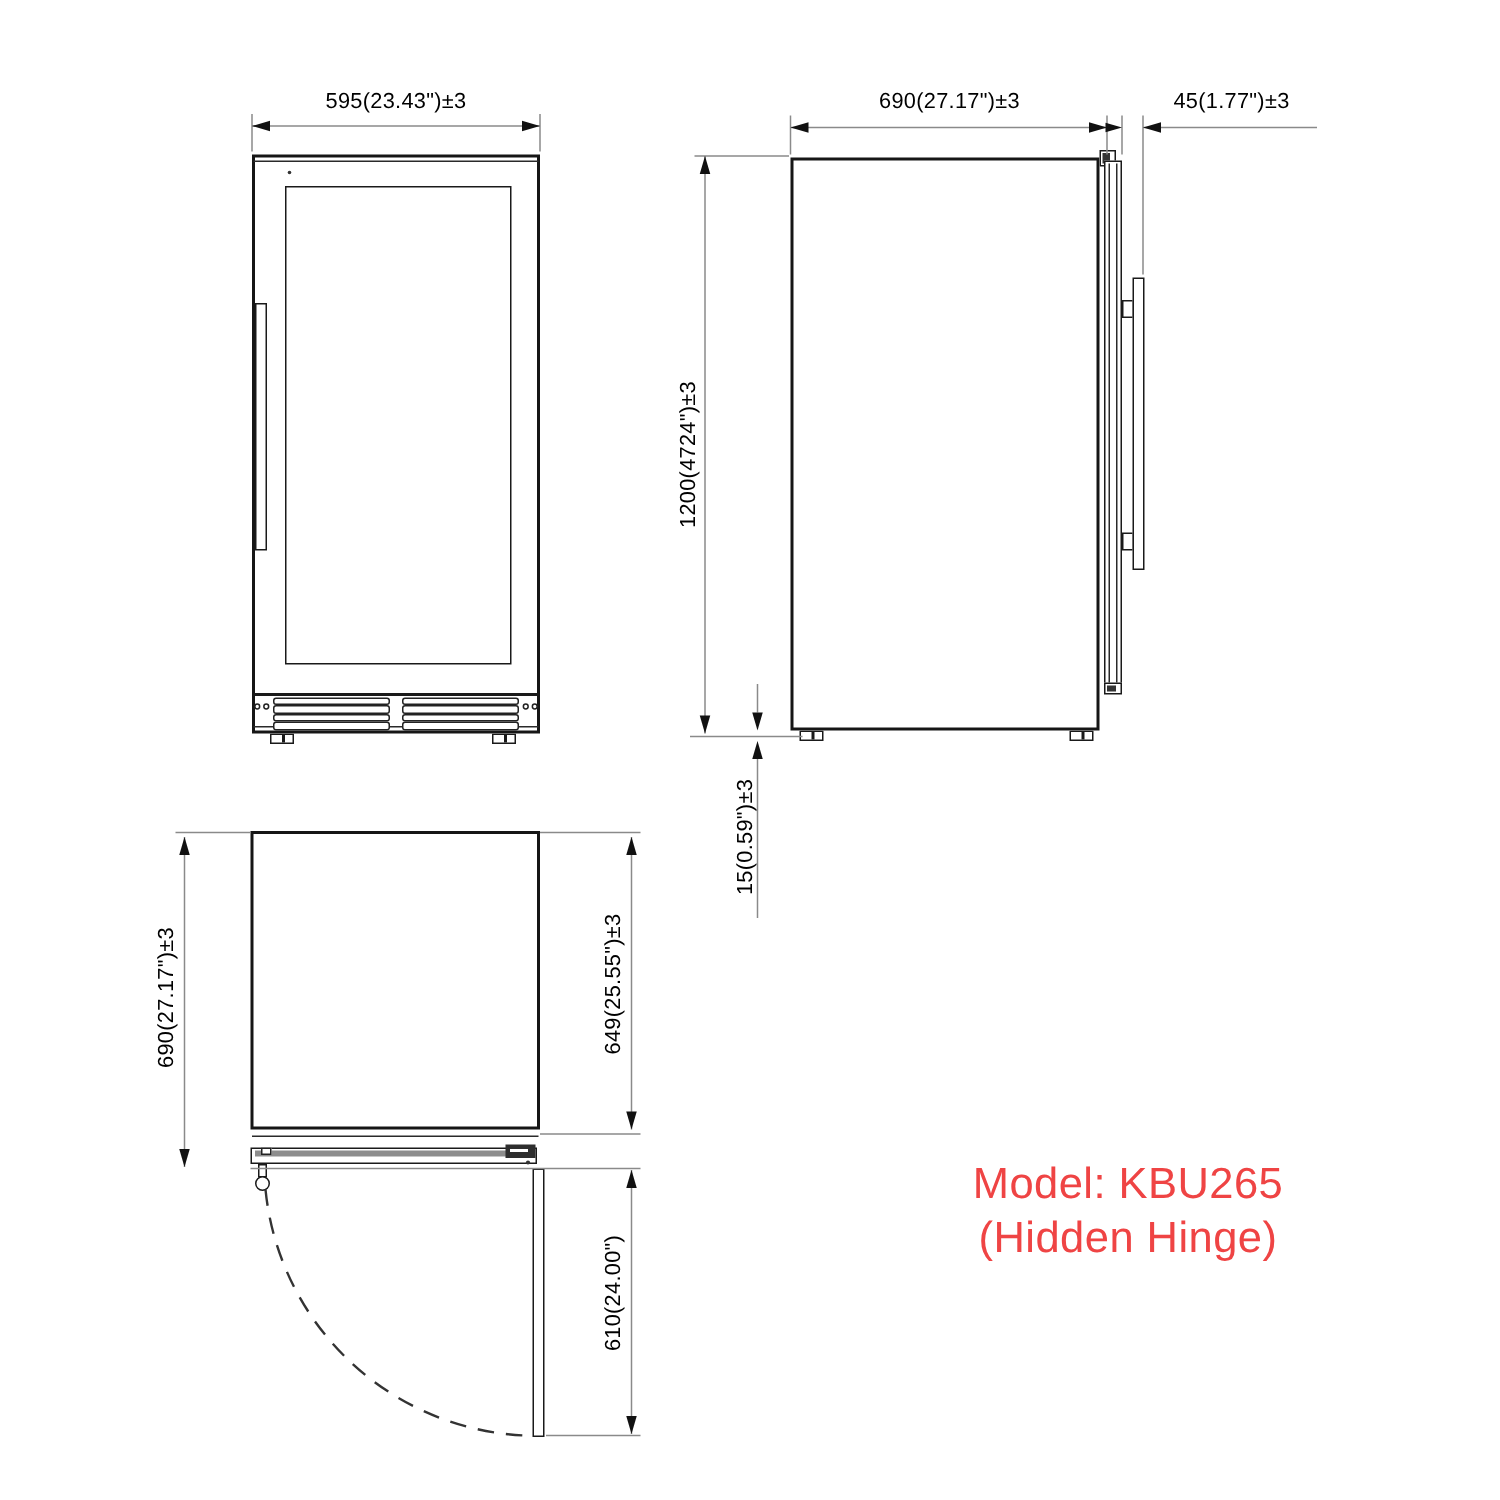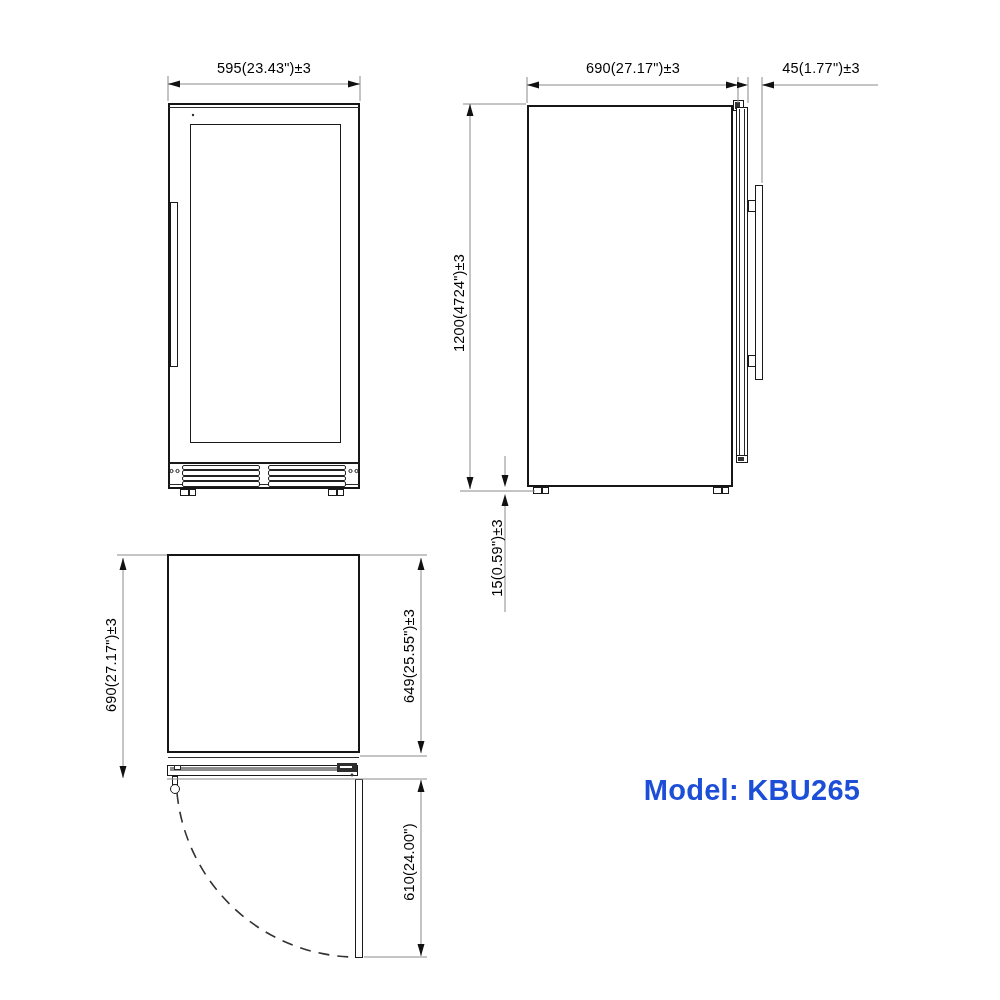--- a/index.html
+++ b/index.html
@@ -7,21 +7,21 @@
           font-family:"Liberation Sans", sans-serif;color:#111;}
   .abs{position:absolute;box-sizing:border-box;}
   .outline2{border:2px solid #161616;background:#fff;}
   .outline15{border:1.5px solid #1a1a1a;background:#fff;}
   .outline1{border:1px solid #222;background:#fff;}
   .hline{height:1.5px;background:#1a1a1a;}
   .hline-thin{height:1px;background:#2a2a2a;}
   .dim-label{position:absolute;font-size:14.5px;letter-spacing:.2px;color:#000;
              transform:translate(-50%,-50%);white-space:nowrap;}
   .dim-label.rot{transform:translate(-50%,-50%) rotate(-90deg);}
-  .model-text{position:absolute;font-size:29px;font-weight:700;color:#1d4ed8;
+  .model-text{position:absolute;font-size:29px;font-weight:400;color:#ef4444;
               transform:translate(-50%,-50%);white-space:nowrap;letter-spacing:.3px;}
   .foot .mid{position:absolute;left:50%;top:0;width:1.5px;height:100%;background:#1a1a1a;}
   .slat{position:absolute;height:3.5px;border:1px solid #222;background:#fff;border-radius:2px;}
   svg{position:absolute;left:0;top:0;}
   .dimline{stroke:#8a8a8a;stroke-width:1;}
   .arrow{fill:#111;stroke:none;}
 </style>
 </head>
 <body>
 
@@ -141,14 +141,15 @@
   <div class="dim-label" style="left:264px;top:68px;">595(23.43")±3</div>
   <div class="dim-label" style="left:633px;top:68px;">690(27.17")±3</div>
   <div class="dim-label" style="left:821px;top:68px;">45(1.77")±3</div>
   <div class="dim-label rot" style="left:459px;top:303px;">1200(4724")±3</div>
   <div class="dim-label rot" style="left:497px;top:558px;">15(0.59")±3</div>
   <div class="dim-label rot" style="left:111px;top:665px;">690(27.17")±3</div>
   <div class="dim-label rot" style="left:409px;top:656px;">649(25.55")±3</div>
   <div class="dim-label rot" style="left:409px;top:862px;">610(24.00")</div>
 
   <div class="model-text" style="left:752px;top:790px;">Model: KBU265</div>
+  <div class="model-text" style="left:752px;top:826px;">(Hidden Hinge)</div>
 
 </div>
 
 </body></html>

